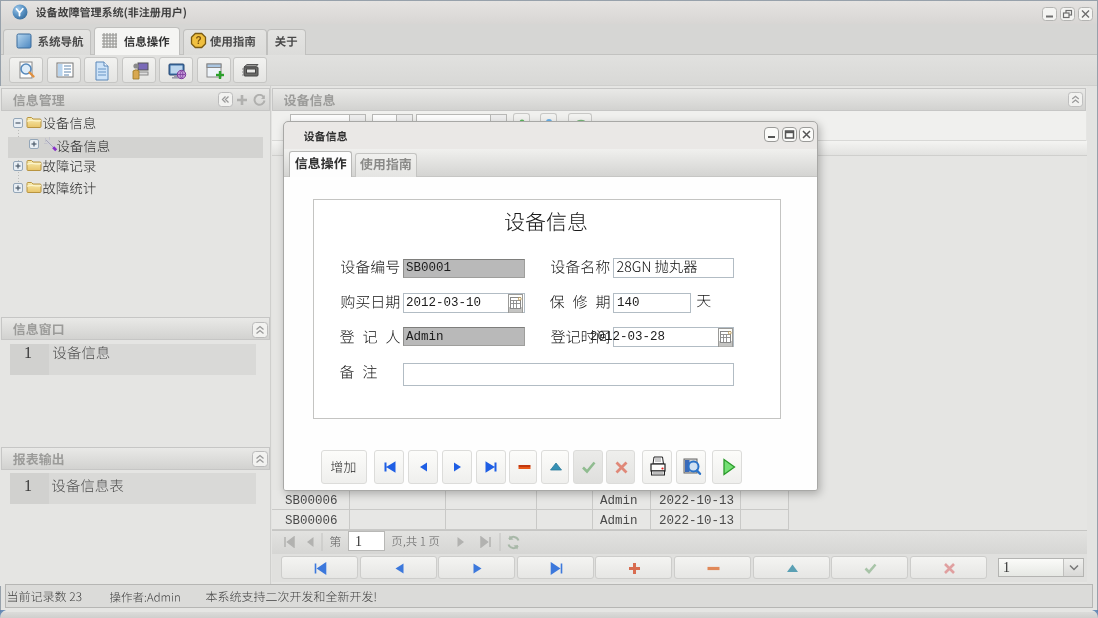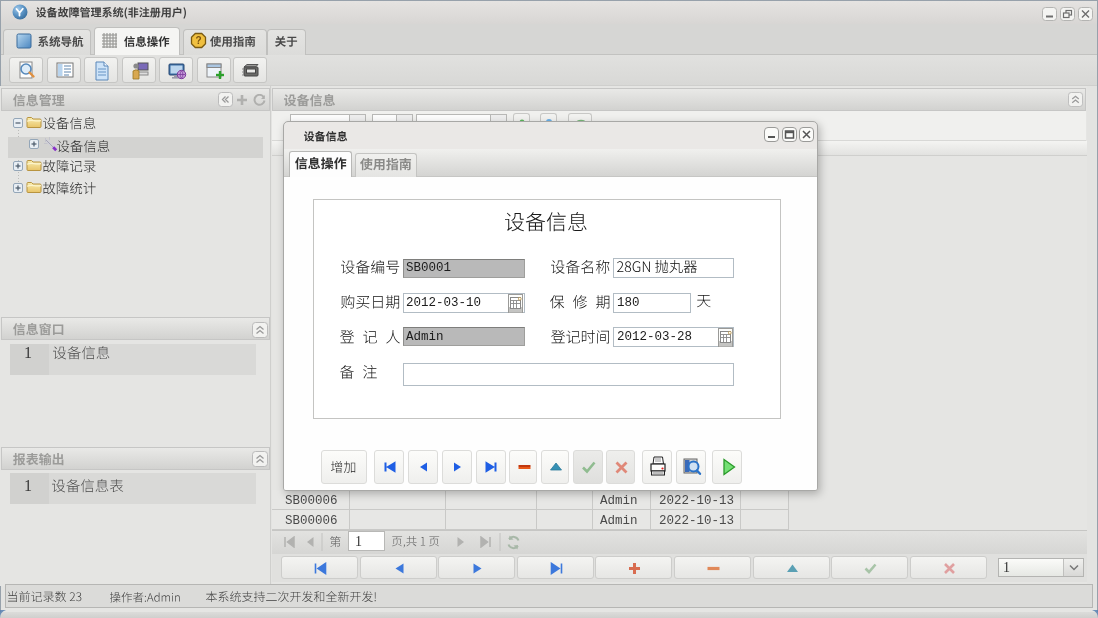--- a/index.html
+++ b/index.html
@@ -693,25 +693,25 @@
     <use href="#g90" x="53.5"></use>
     <use href="#g91" x="107.0"></use>
     <use href="#g92" x="174.3"></use>
     <use href="#g93" x="267.1"></use>
     <use href="#g94" x="367.1"></use>
     <use href="#g95" x="467.1"></use>
   </svg>
 <div class="abs" style="left:403px;top:293px;width:122px;height:20px;background:#fff;border:1px solid #b2bcc4"></div>
 <div class="abs mono" style="left:406px;top:296px;font-size:12.5px">2012-03-10</div>
 <div class="abs" style="left:613px;top:293px;width:78px;height:20px;background:#fff;border:1px solid #b2bcc4"></div>
-<div class="abs mono" style="left:617px;top:296px;font-size:12.5px">180</div>
+<div class="abs mono" style="left:617px;top:296px;font-size:12.5px">140</div>
 <div class="abs" style="left:403px;top:327px;width:122px;height:19px;background:#b9b9b9;border-top:1px solid #7e7e7c;border-left:1px solid #8e8e8c;border-right:1px solid #9e9e9c;border-bottom:1px solid #9e9e9c"></div>
 <div class="abs mono" style="left:406px;top:330px;font-size:12.5px">Admin</div>
 <div class="abs" style="left:613px;top:327px;width:121px;height:20px;background:#fff;border:1px solid #b2bcc4"></div>
-<div class="abs mono" style="left:617px;top:330px;font-size:12.5px">2012-03-28</div>
+<div class="abs mono" style="left:590px;top:330px;font-size:12.5px">2012-03-28</div>
 <div class="abs" style="left:403px;top:363px;width:331px;height:23px;background:#fff;border:1px solid #b2bcc4"></div>
 <svg class="abs" style="left:508px;top:294px;" width="15" height="19" viewBox="0 0 15 19">
     <rect x="0.5" y="0.5" width="14" height="18" fill="#fdfdfb" stroke="#9a9a98"></rect>
     <rect x="1" y="13" width="13" height="5.5" fill="#c4c4c2"></rect>
     <rect x="2.5" y="3.5" width="10" height="11" fill="#fff" stroke="#888"></rect>
     <g stroke="#888" stroke-width="0.9">
       <line x1="2.5" y1="6.5" x2="12.5" y2="6.5"></line>
       <line x1="2.5" y1="9.5" x2="12.5" y2="9.5"></line>
       <line x1="5.5" y1="6.5" x2="5.5" y2="14"></line>
       <line x1="8.5" y1="6.5" x2="8.5" y2="14"></line>

